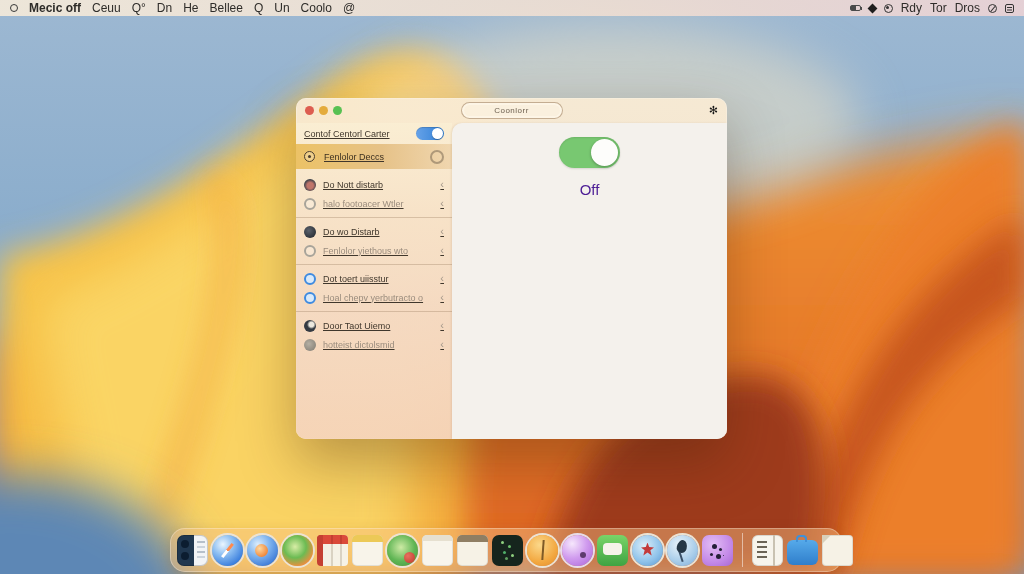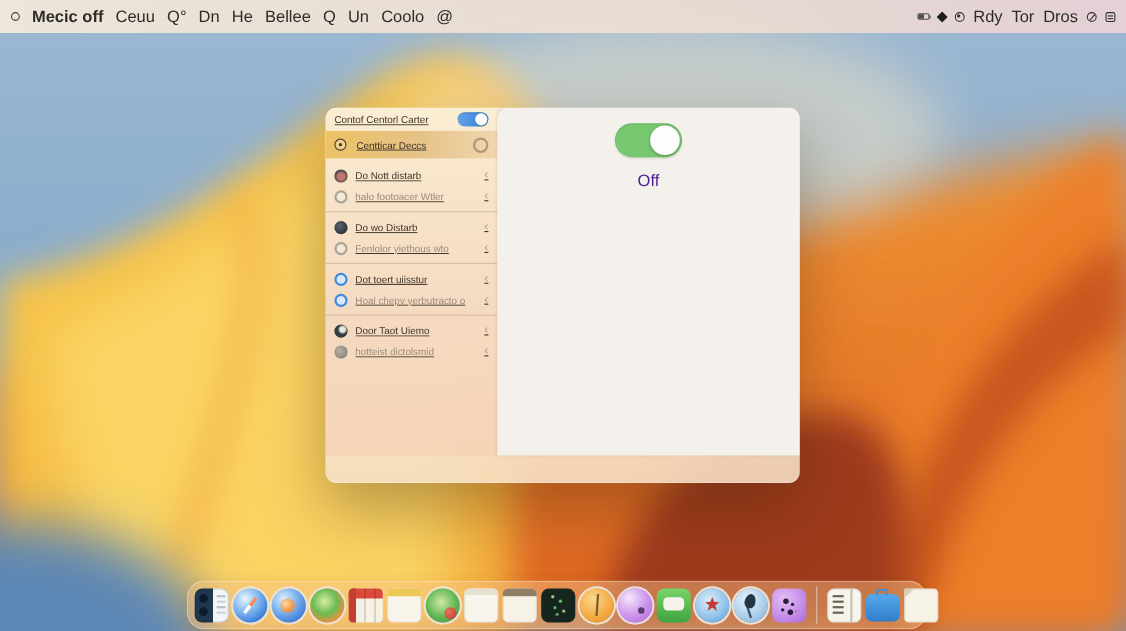--- a/index.html
+++ b/index.html
@@ -1,23 +1,23 @@
 <!DOCTYPE html>
 <html><head>
 <meta charset="utf-8">
 <style>
   html,body{margin:0;padding:0;background:#000;}
   .stage{position:relative;width:1024px;height:574px;overflow:hidden;
          font-family:"Liberation Sans","DejaVu Sans",sans-serif;}
   .wall{position:absolute;inset:0;z-index:0;}
 
   
-  .menubar{position:absolute;top:0;left:0;right:0;height:30px;z-index:10;
+  .menubar{position:absolute;top:0;left:0;right:0;height:16px;z-index:10;
     background:linear-gradient(90deg,rgba(248,236,218,.88),rgba(246,225,210,.82) 60%,rgba(246,214,214,.8));
-    display:flex;align-items:center;padding:0 10px;font-size:15px;color:#2e2c29;}
+    display:flex;align-items:center;padding:0 10px;font-size:12px;color:#2e2c29;}
   .mb-left{display:flex;align-items:center;gap:11px;flex:1;min-width:0;}
   .mb-right{display:flex;align-items:center;gap:8px;}
   .mb-item{white-space:nowrap;cursor:default;}
   .mb-item.app{font-weight:bold;}
   .mb-ic{display:inline-block;flex:none;}
   .apple{width:8px;height:8px;border:1.2px solid #3a3a3a;border-radius:50%;box-sizing:border-box;}
   .batt{width:11px;height:6px;border:1px solid #4a4a4a;border-radius:2px;position:relative;background:linear-gradient(90deg,#4a4a4a 0 60%,transparent 60%);box-sizing:border-box;}
   .batt::after{content:"";position:absolute;right:-2.5px;top:1px;width:1.5px;height:2.5px;background:#4a4a4a;}
   .diam{width:7px;height:7px;background:#1e1e1e;transform:rotate(45deg);}
   .gearish{width:9px;height:9px;border:1.3px solid #333;border-radius:50%;position:relative;box-sizing:border-box;}
@@ -190,32 +190,41 @@
       <span class="mb-ic gearish"></span>
       <span class="mb-item">Rdy</span>
       <span class="mb-item">Tor</span>
       <span class="mb-item">Dros</span>
       <span class="mb-ic slashcirc"></span>
       <span class="mb-ic gridic"></span>
     </div>
   </div>
 
   <div class="window">
+    <div class="titlebar">
+      <div class="lights">
+        <span class="light l-red"></span>
+        <span class="light l-yellow"></span>
+        <span class="light l-green"></span>
+      </div>
+      <div class="pill">Coonlorr</div>
+      <span class="tb-icon">✻</span>
+    </div>
 
     <div class="winbody">
 
       <div class="sidebar">
         <div class="sb-header">
           <span class="lbl">Contof Centorl Carter</span>
           <span class="mini-toggle"></span>
         </div>
 
         <div class="sel-row">
           <span class="ic clock"></span>
-          <span class="lbl">Centticar Deccs</span>
+          <span class="lbl">Fenlolor Deccs</span>
           <span class="sel-ring"></span>
         </div>
 
         <div class="sb-gap"></div>
 
         <div class="row">
           <span class="ic moon-red"></span>
           <span class="lbl">Do Nott distarb</span>
           <span class="chev">‹</span>
         </div>

